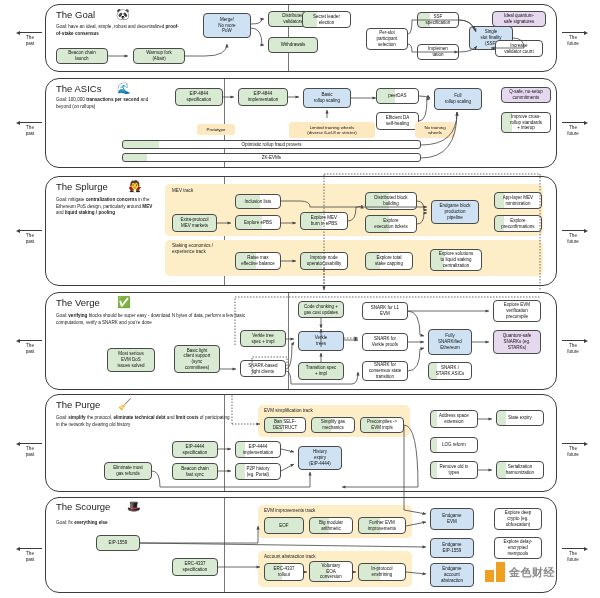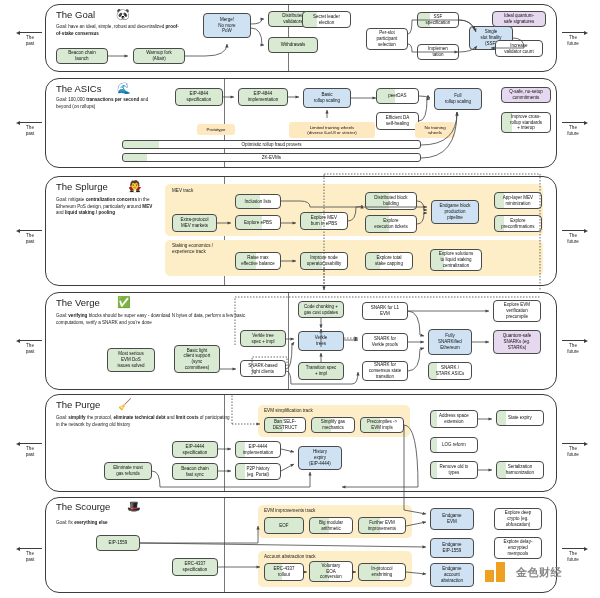--- a/index.html
+++ b/index.html
@@ -112,21 +112,21 @@
     padding:1px 2px;
   }
 
   
   svg.links{position:absolute;left:0;top:0;width:600px;height:598px;pointer-events:none;}
 
   
   .divider{position:absolute;width:0;border-left:0.8px solid #777;}
 
   
-  .wm{position:absolute;display:flex;align-items:center;gap:11px;text-align:right;}
+  .wm{position:absolute;display:flex;align-items:center;gap:4px;text-align:right;}
   .wm-mark{position:relative;width:20px;height:20px;}
   .wm-sq1{position:absolute;left:0;top:8px;width:9px;height:12px;background:#f0a020;}
   .wm-sq2{position:absolute;left:11px;top:0;width:9px;height:20px;background:#f0a020;}
   .wm-txt{font-size:11px;color:#8a8a8a;font-weight:bold;letter-spacing:0.5px;}
 </style>
 </head>
 <body>
 
 <div id="stage">
 

